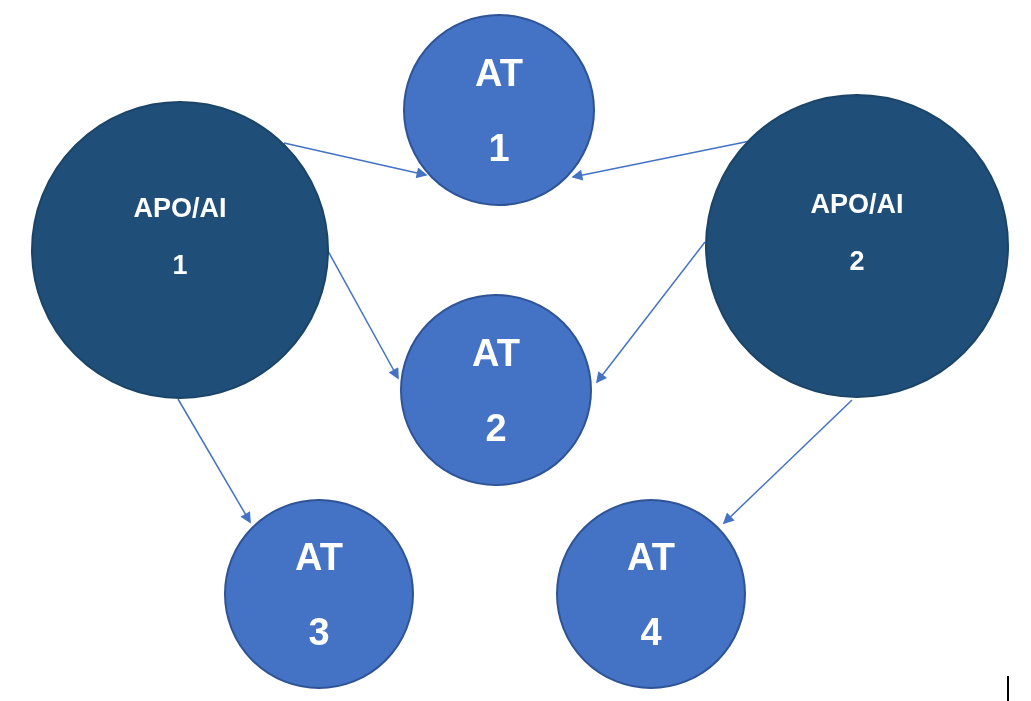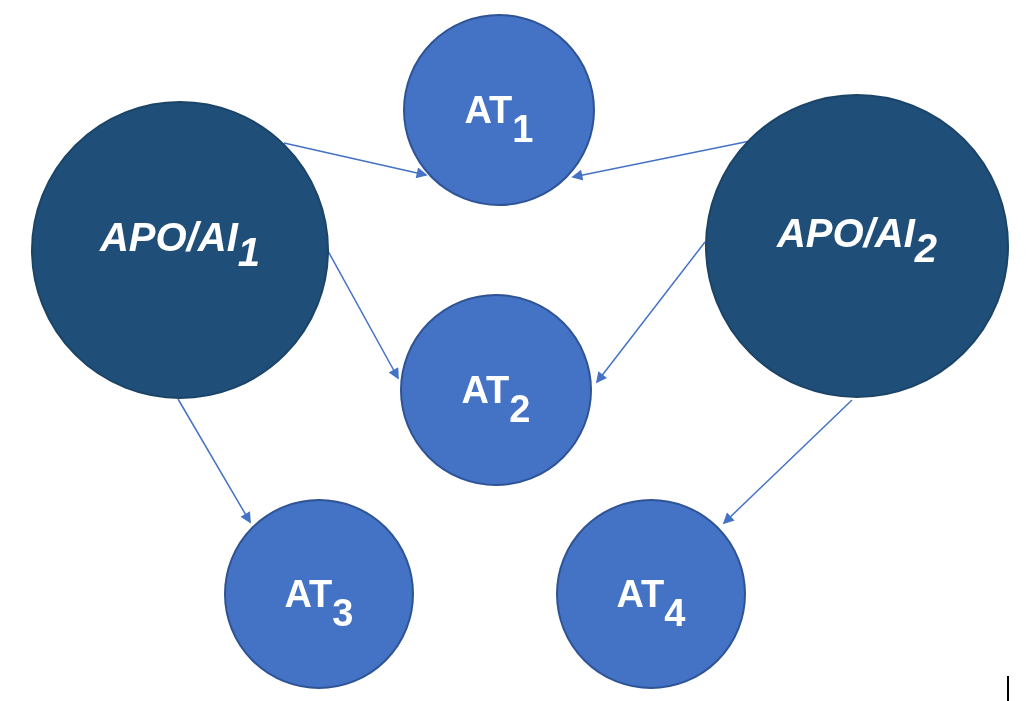--- a/index.html
+++ b/index.html
@@ -25,34 +25,33 @@
   .edge {
     stroke: var(--arrow, #4472C4);
     stroke-width: 1.5;
     fill: none;
   }
   .node {
     position: absolute;
     border-radius: 50%;
     box-sizing: border-box;
     display: flex;
-    flex-direction: row;
+    flex-direction: column;
     align-items: center;
     justify-content: center;
     text-align: center;
     color: var(--text, #ffffff);
     font-weight: bold;
     line-height: 1;
   }
   .node.large {
     background: var(--large-fill, #1F4E79);
     border: 2px solid var(--large-border, #1B4467);
-    font-size: 40px;
+    font-size: 27px;
     padding-bottom: 26px; 
-    font-style: italic;
   }
   .node.large .num {
     margin-top: 30px;
   }
   .node.small {
     background: var(--small-fill, #4472C4);
     border: 2px solid var(--small-border, #2F5496);
     font-size: 38px;
   }
   .node.small .num {

